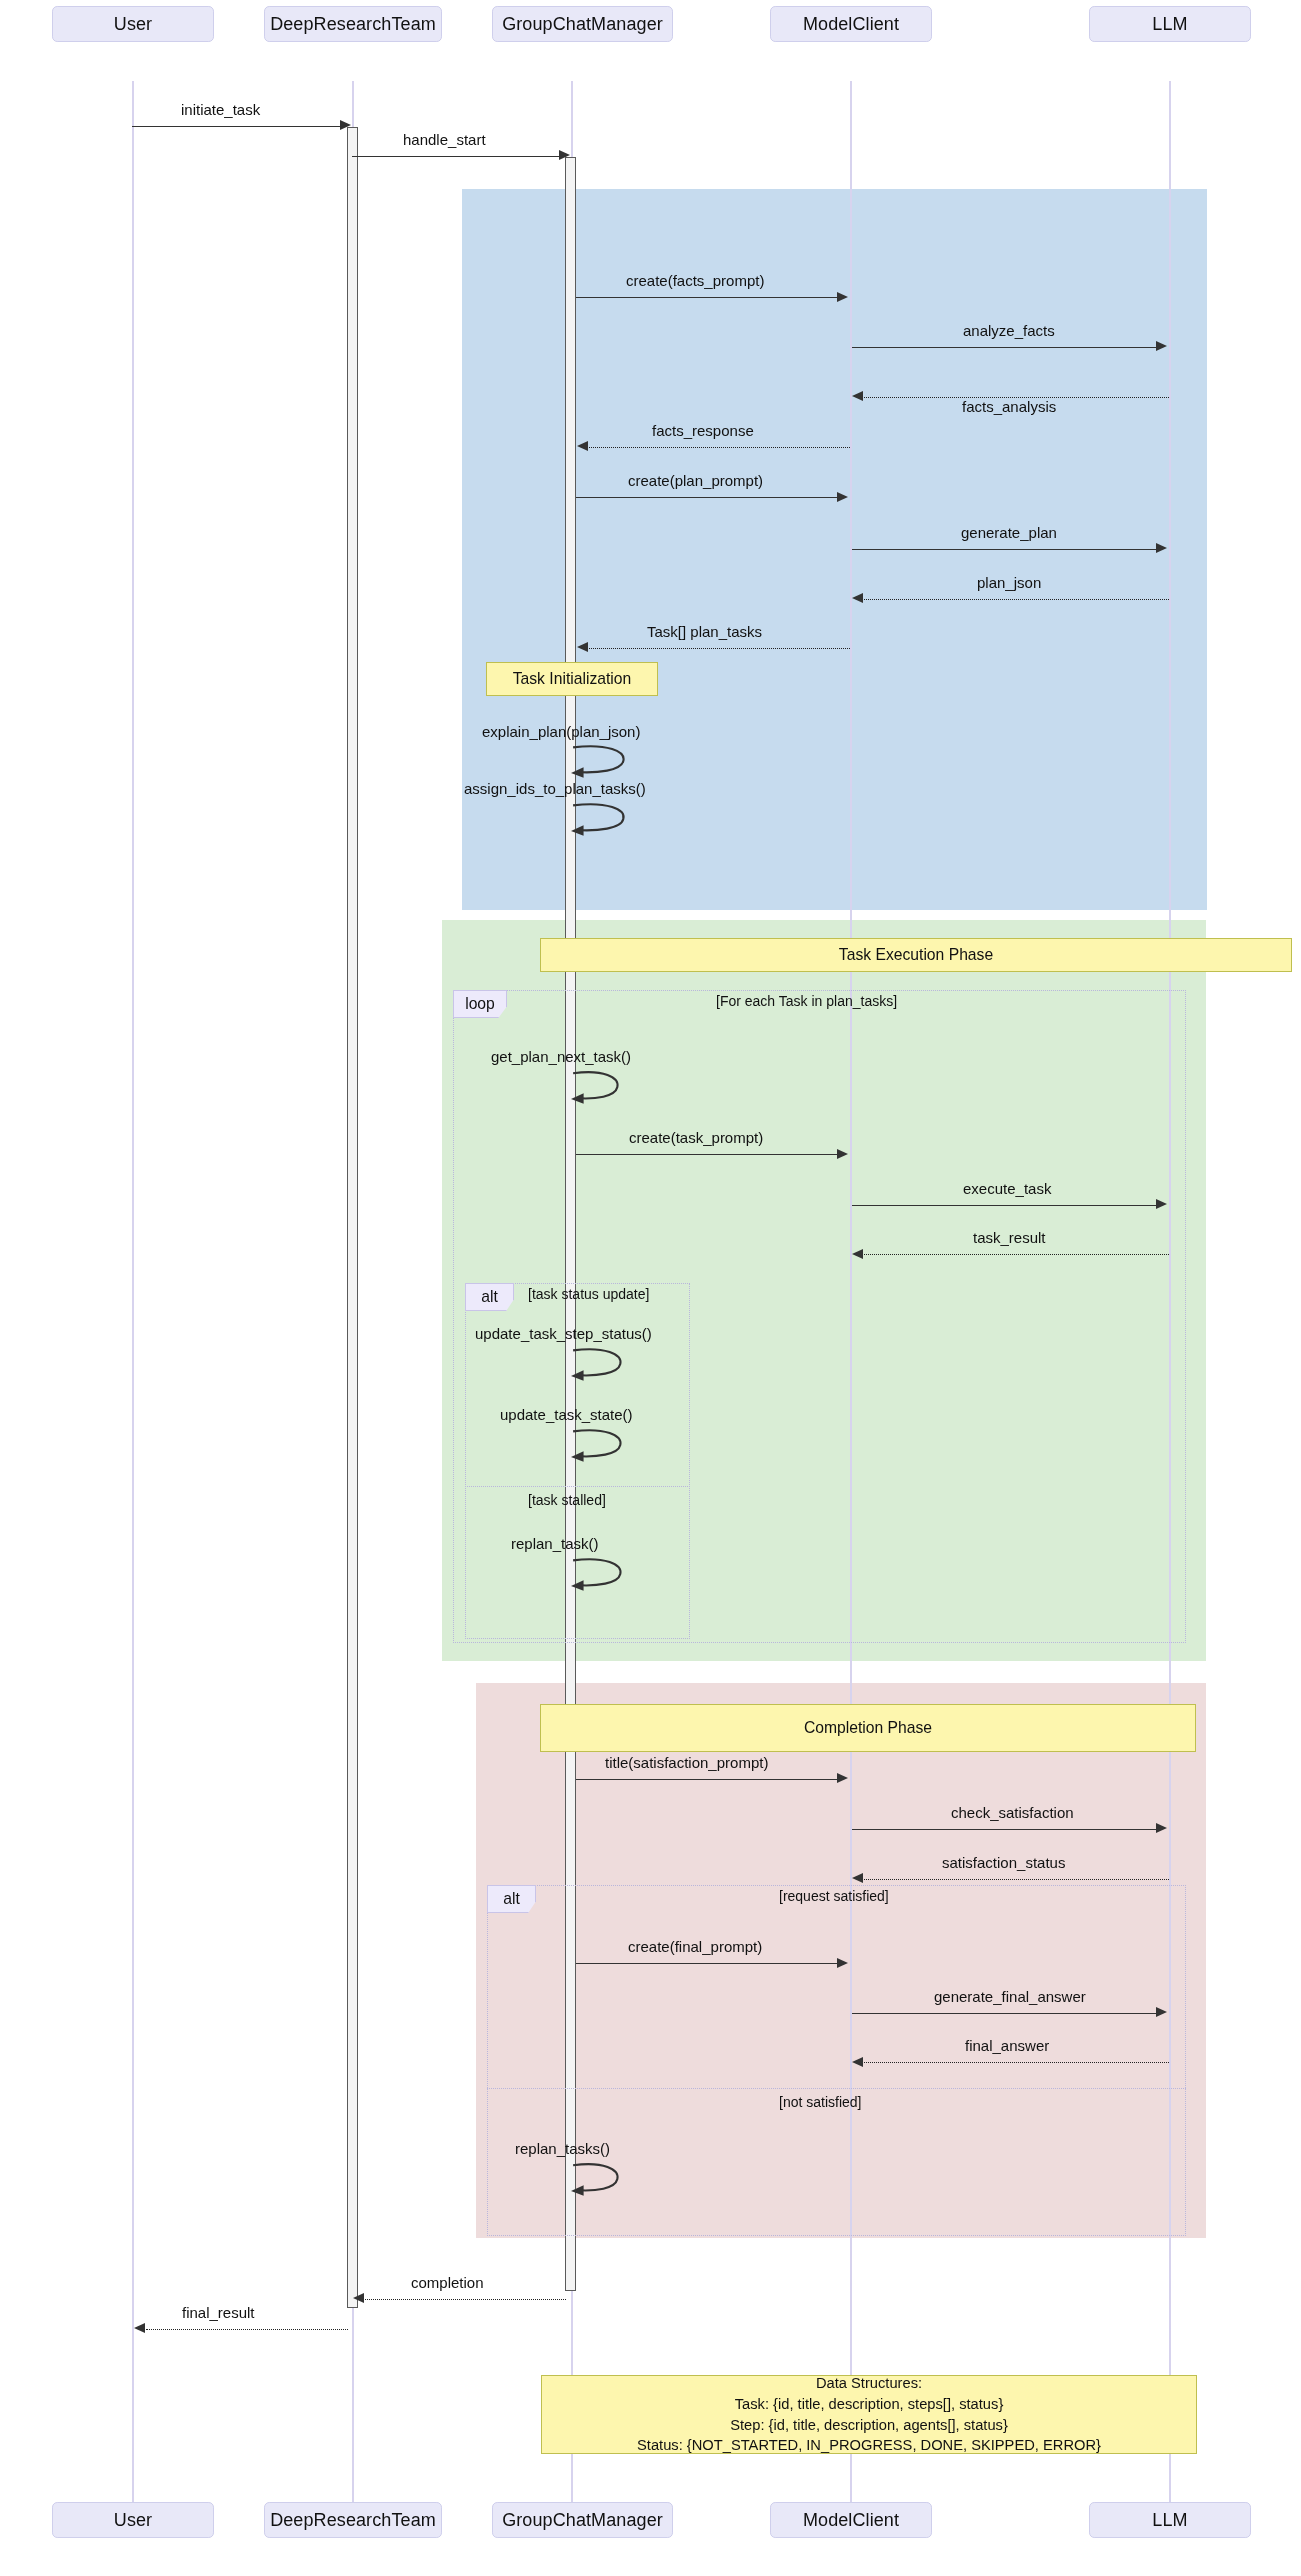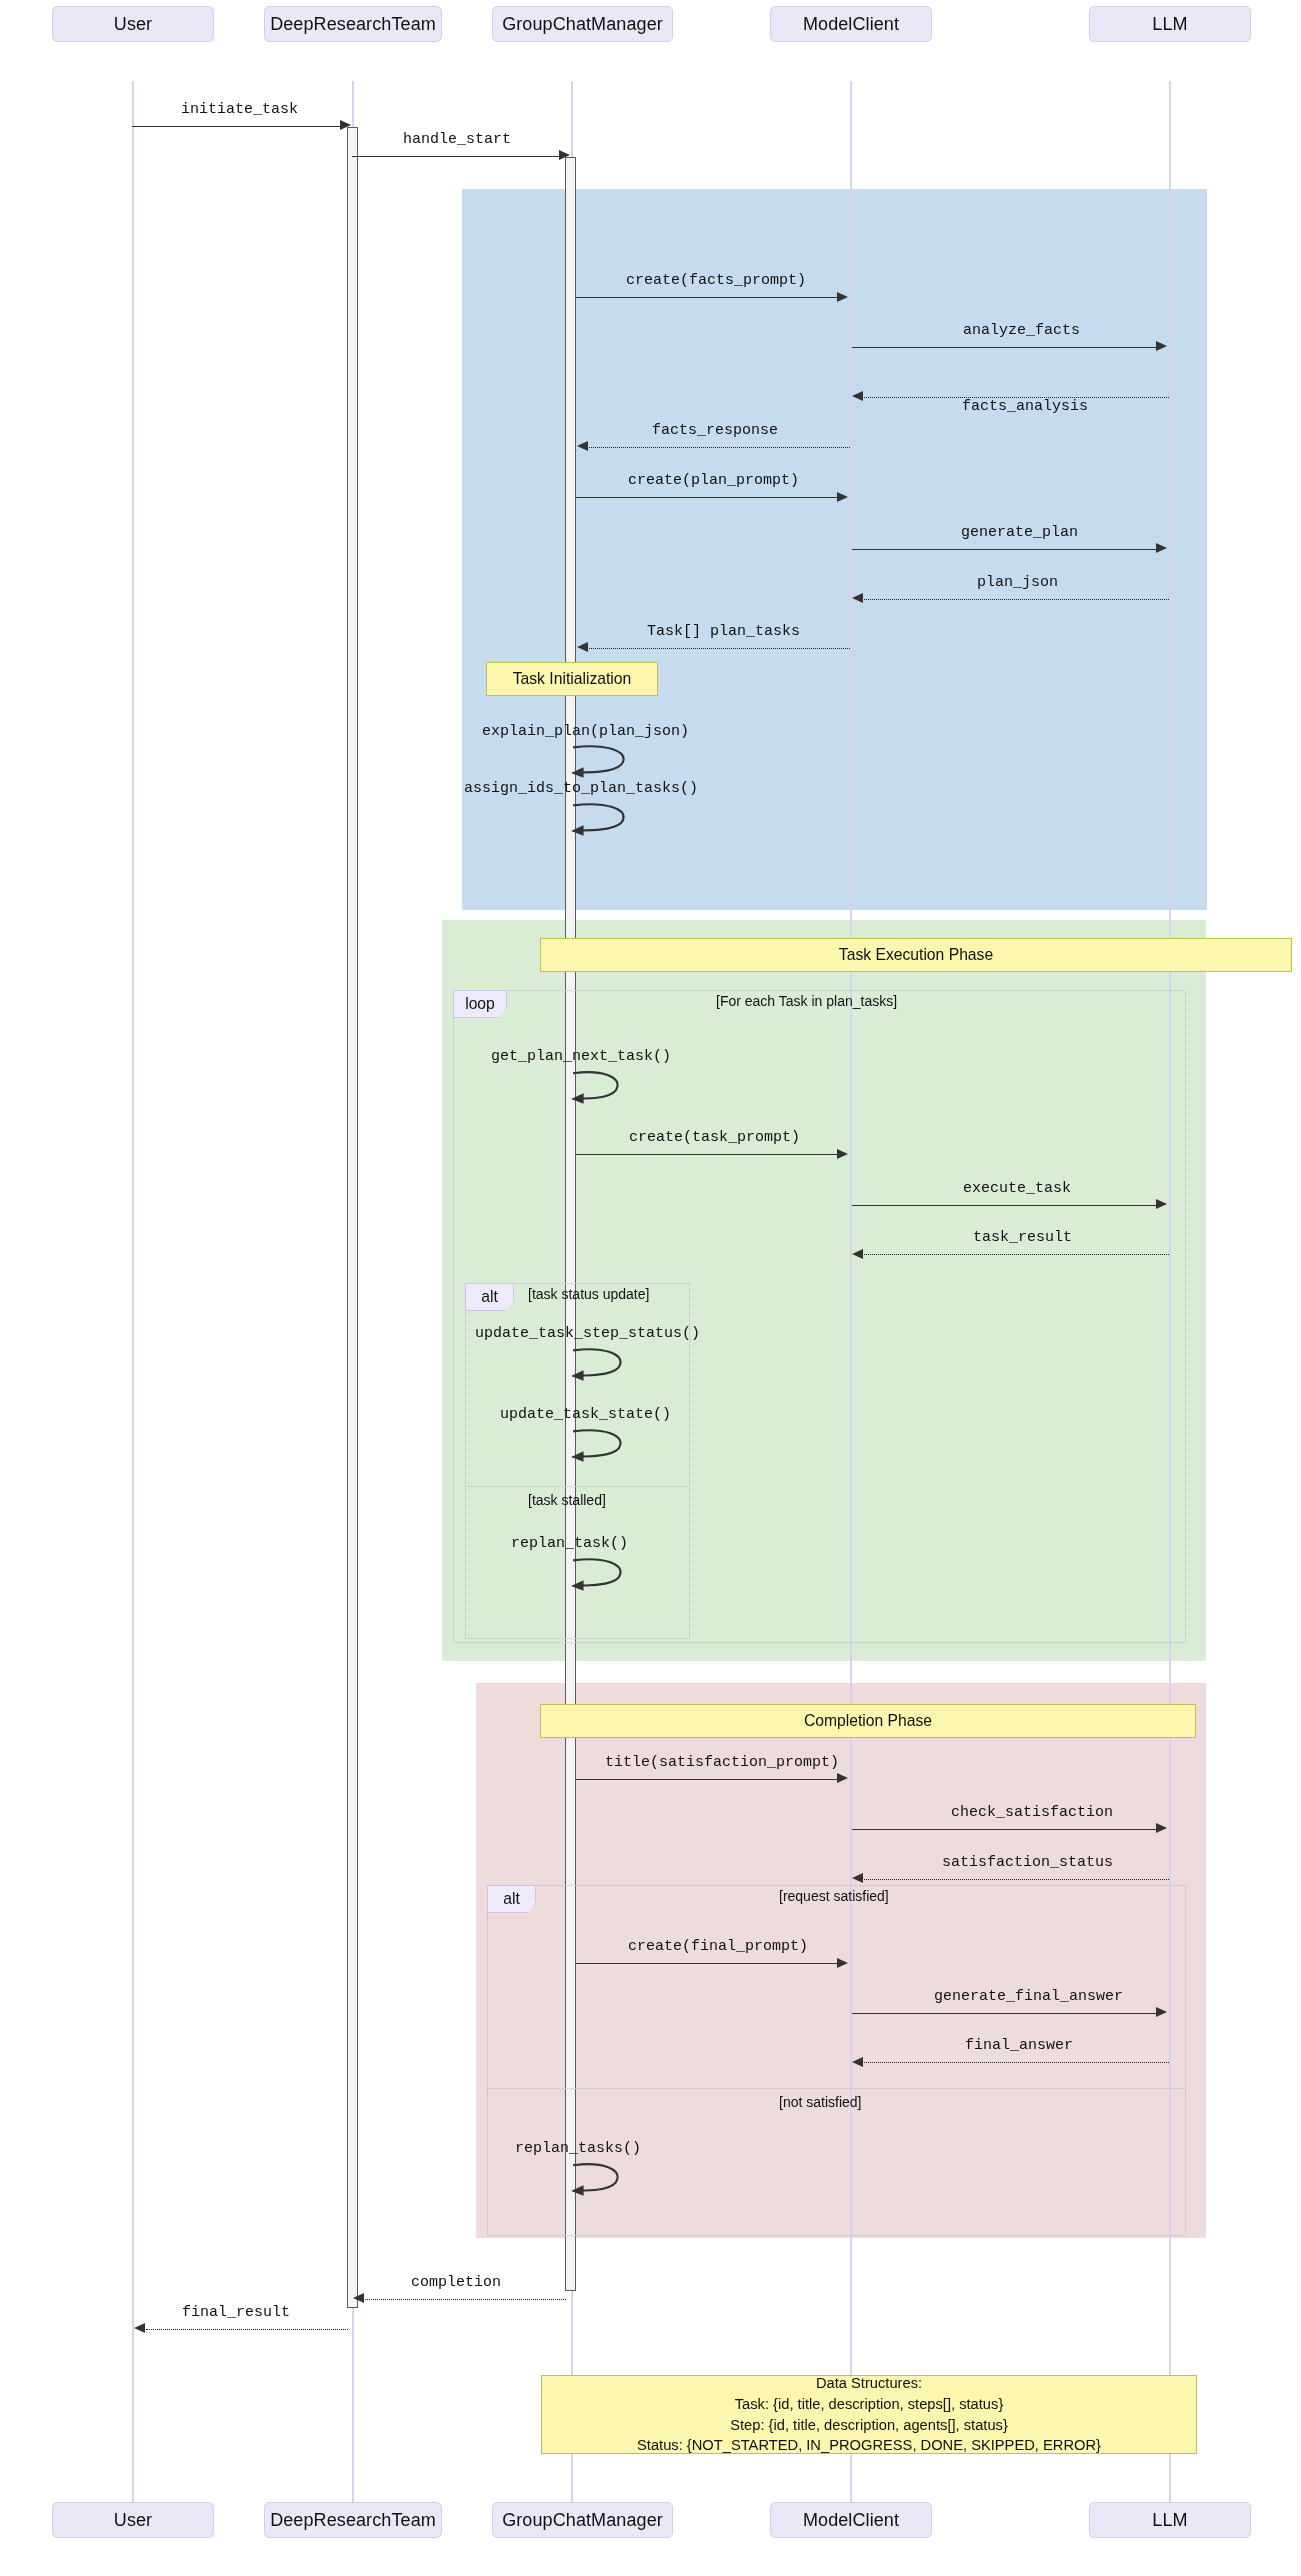--- a/index.html
+++ b/index.html
@@ -29,21 +29,21 @@
   
   .frag{position:absolute;box-sizing:border-box;border:1px dotted #B9B6DC;background:transparent;}
   .frag-div{position:absolute;border-top:1px dotted #B9B6DC;}
   .frag-tag{position:absolute;background:#EDEAFB;border:0.5px solid #C9C4E8;
     display:flex;align-items:center;justify-content:center;
     clip-path:polygon(0 0,100% 0,100% 58%,84% 100%,0 100%);}
   .frag-tag span{font-size:15.7px;color:#111;}
   .frag-label{position:absolute;font-size:14px;color:#111;white-space:nowrap;}
 
   
-  .msg-label{position:absolute;font-size:15px;color:#111;white-space:nowrap;font-family:Liberation Mono, monospace;}
+  .msg-label{position:absolute;font-size:15px;color:#111;white-space:nowrap;}
   .msg-line{position:absolute;height:0;border-top:1.6px solid #333;}
   .msg-line.dotted{border-top:1.6px dotted #222;}
   .arrow{position:absolute;width:0;height:0;}
   .arrow.right{border-top:5.8px solid transparent;border-bottom:5.8px solid transparent;border-left:11.5px solid #333;}
   .arrow.left{border-top:5.8px solid transparent;border-bottom:5.8px solid transparent;border-right:11.5px solid #333;}
   .selfloop{position:absolute;}
 </style>
 </head>
 <body>
 
@@ -199,21 +199,21 @@
 
   <div class="frag-div" style="left:465px;top:1486px;width:225px;"></div>
   <div class="frag-label" style="left:528px;top:1492px;">[task stalled]</div>
 
   <div class="msg-label" style="left:511px;top:1535px;">replan_task()</div>
   <svg class="selfloop" style="left:571px;top:1555px;" width="64" height="38" viewBox="0 0 122 72">
     <path d="M4 10 C 66 2, 98 18, 94 36 C 90 54, 50 60, 8 57" fill="none" stroke="#333" stroke-width="4"></path>
     <polygon points="24,48 0,59 24,68" fill="#333"></polygon>
   </svg>
 
-  <div class="note" style="left:540px;top:1704px;width:656px;height:34px;">
+  <div class="note" style="left:540px;top:1704px;width:656px;height:48px;">
     <span>Completion Phase</span>
     </div>
 
   <div class="msg-label" style="left:605px;top:1754px;">title(satisfaction_prompt)</div>
   <div class="msg-line" style="left:576px;top:1779px;width:262px;"></div>
   <div class="arrow right" style="left:837px;top:1773px;"></div>
 
   <div class="msg-label" style="left:951px;top:1804px;">check_satisfaction</div>
   <div class="msg-line" style="left:852px;top:1829px;width:305px;"></div>
   <div class="arrow right" style="left:1156px;top:1823px;"></div>

